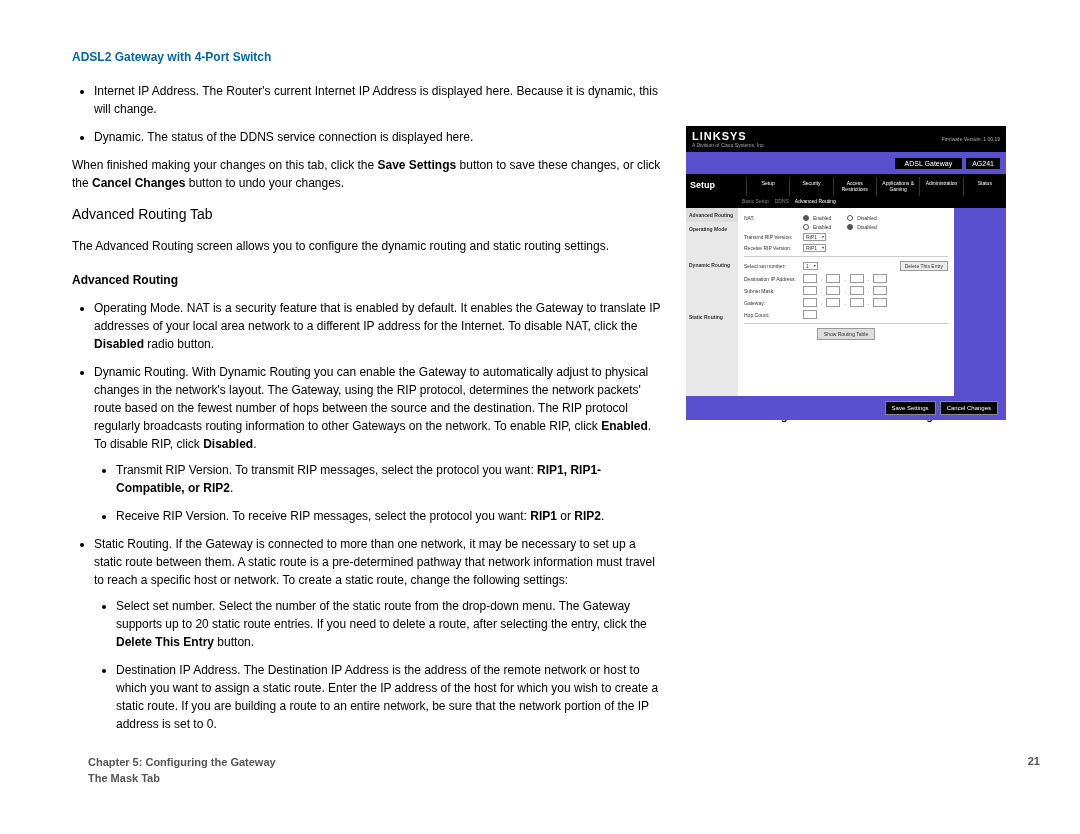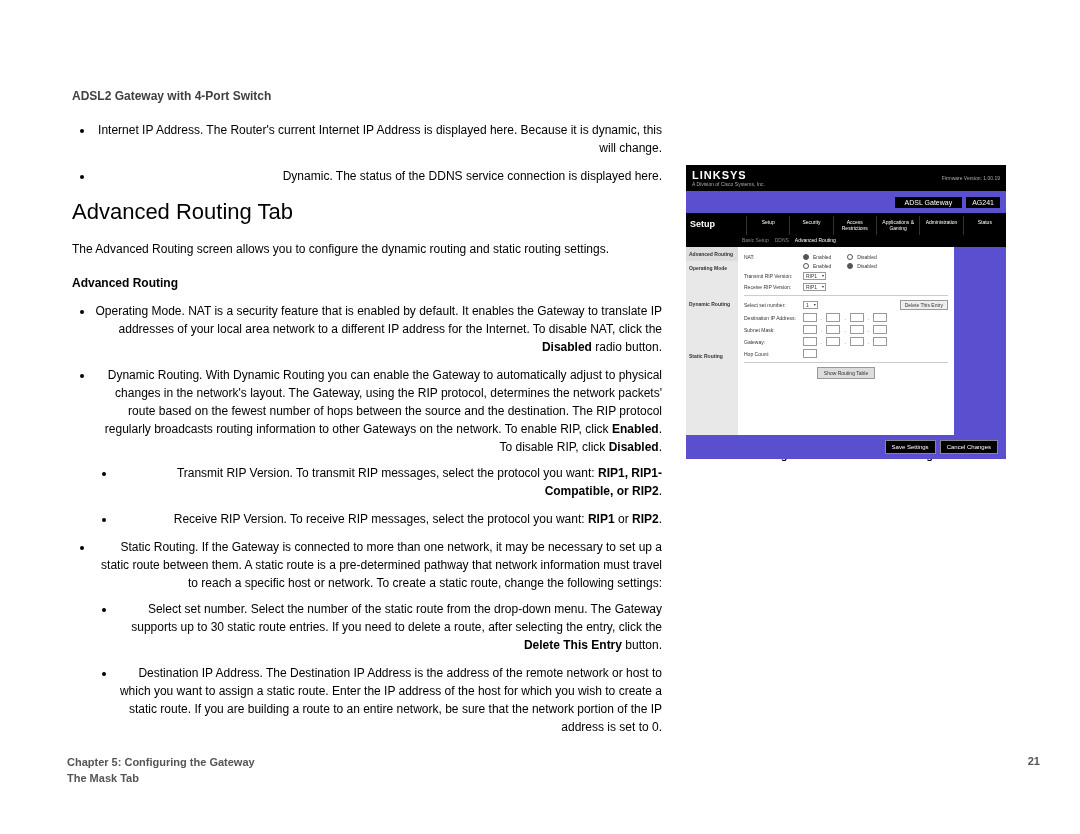--- a/index.html
+++ b/index.html
@@ -14,45 +14,44 @@
     overflow: hidden;
   }
   .page {
     padding: 50px 40px 0 72px;
     box-sizing: border-box;
     width: 100%;
   }
   .header-title {
     font-size: 12px;
     font-weight: bold;
-    color: #404040;
+    color: #0369a1;
     margin-bottom: 18px;
-    margin-top: 39px;
   }
   .two-col {
     display: flex;
     gap: 24px;
   }
   .left-col {
     flex: 0 0 590px;
     font-size: 12px;
     line-height: 1.5;
   }
   .right-col {
     flex: 1;
     padding-top: 44px;
   }
-  ul.b1 { list-style: disc; padding-left: 22px; margin: 0 0 10px 0; text-align: right; }
+  ul.b1 { list-style: disc; padding-left: 22px; margin: 0 0 10px 0; }
   ul.b1 li { margin-bottom: 10px; }
   ul.b2 { list-style: disc; padding-left: 22px; margin: 8px 0 10px 0; }
   ul.b2 li { margin-bottom: 10px; }
   ul.b3 { list-style: disc; padding-left: 22px; margin: 8px 0 0 0; }
   ul.b3 li { margin-bottom: 10px; }
   h2.section {
-    font-size: 22px;
+    font-size: 14px;
     font-weight: normal;
     margin: 10px 0 12px 0;
   }
   .subhead {
     font-size: 12px;
     font-weight: bold;
     margin: 16px 0 10px 0;
   }
   .para { margin: 0 0 12px 0; }
   b { font-weight: bold; }
@@ -174,21 +173,21 @@
   .fig-caption {
     font-size: 11px;
     font-weight: bold;
     text-align: center;
     margin-top: 14px;
     color: #000;
   }
 
   .page-footer {
     position: absolute;
-    left: 67px;
+    left: 88px;
     right: 40px;
     bottom: 48px;
     font-size: 11px;
     font-weight: bold;
     color: #555;
     display: flex;
     justify-content: space-between;
   }
   .page-footer .lines div { line-height: 1.4; }
 </style>
@@ -199,20 +198,23 @@
   <div class="header-title">ADSL2 Gateway with 4-Port Switch</div>
 
   <div class="two-col">
     <div class="left-col">
 
       <ul class="b1">
         <li>Internet IP Address. The Router's current Internet IP Address is displayed here. Because it is dynamic, this will change.</li>
         <li>Dynamic. The status of the DDNS service connection is displayed here.</li>
       </ul>
 
+      <p class="para">
+        <span>When finished making your changes on this tab, click the </span><b>Save Settings</b><span> button to save these changes, or click the </span><b>Cancel Changes</b><span> button to undo your changes.</span>
+      </p>
 
       <h2 class="section">Advanced Routing Tab</h2>
       <p class="para">The Advanced Routing screen allows you to configure the dynamic routing and static routing settings.</p>
 
       <div class="subhead">Advanced Routing</div>
 
       <ul class="b1">
         <li>
           <span>Operating Mode. NAT is a security feature that is enabled by default. It enables the Gateway to translate IP addresses of your local area network to a different IP address for the Internet. To disable NAT, click the </span><b>Disabled</b><span> radio button.</span>
         </li>
@@ -224,21 +226,21 @@
             </li>
             <li>
               <span>Receive RIP Version. To receive RIP messages, select the protocol you want: </span><b>RIP1</b><span> or </span><b>RIP2</b><span>.</span>
             </li>
           </ul>
         </li>
         <li>
           <span>Static Routing. If the Gateway is connected to more than one network, it may be necessary to set up a static route between them. A static route is a pre-determined pathway that network information must travel to reach a specific host or network. To create a static route, change the following settings:</span>
           <ul class="b3">
             <li>
-              <span>Select set number. Select the number of the static route from the drop-down menu. The Gateway supports up to 30 static route entries. If you need to delete a route, after selecting the entry, click the </span><b>Delete This Entry</b><span> button.</span>
+              <span>Select set number. Select the number of the static route from the drop-down menu. The Gateway supports up to 20 static route entries. If you need to delete a route, after selecting the entry, click the </span><b>Delete This Entry</b><span> button.</span>
             </li>
             <li>
               <span>Destination IP Address. The Destination IP Address is the address of the remote network or host to which you want to assign a static route. Enter the IP address of the host for which you wish to create a static route. If you are building a route to an entire network, be sure that the network portion of the IP address is set to 0.</span>
             </li>
           </ul>
         </li>
       </ul>
     </div>
 
     <div class="right-col">

